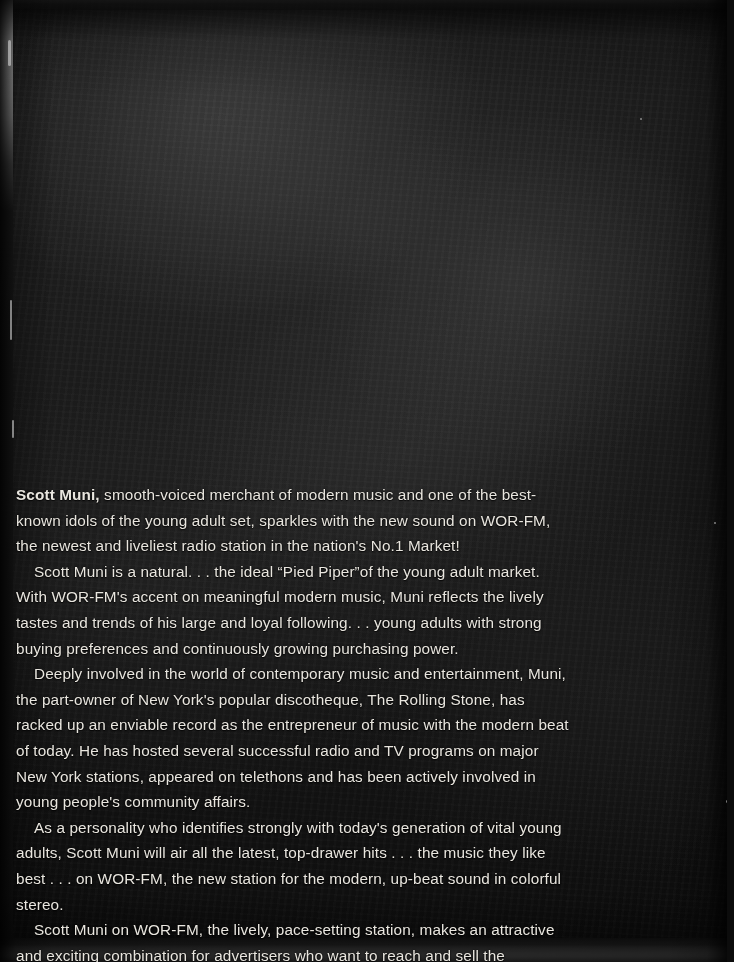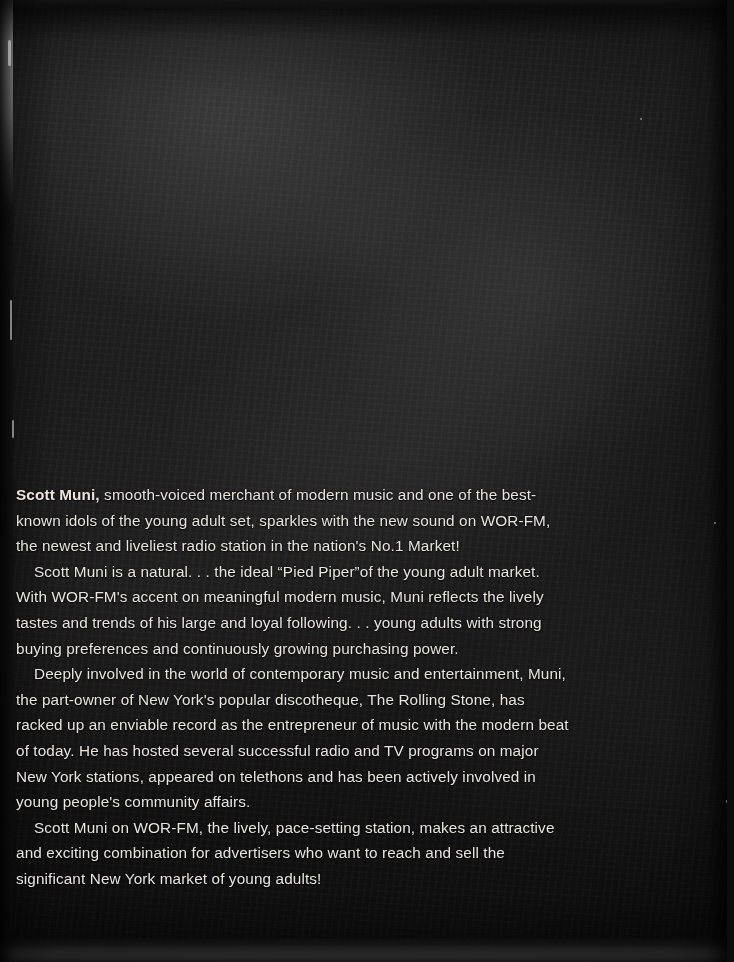--- a/index.html
+++ b/index.html
@@ -133,18 +133,19 @@
   <div class="copy">
 
     <p>
       <span class="lead-name">Scott Muni,</span><span> smooth-voiced merchant of modern music and one of the best-known idols of the young adult set, sparkles with the new sound on WOR-FM, the newest and liveliest radio station in the nation's No.1 Market!</span>
     </p>
 
     <p class="indent">Scott Muni is a natural. . . the ideal “Pied Piper”of the young adult market. With WOR-FM's accent on meaningful modern music, Muni reflects the lively tastes and trends of his large and loyal following. . . young adults with strong buying preferences and continuously growing purchasing power.</p>
 
     <p class="indent">Deeply involved in the world of contemporary music and entertainment, Muni, the part-owner of New York's popular discotheque, The Rolling Stone, has racked up an enviable record as the entrepreneur of music with the modern beat of today. He has hosted several successful radio and TV programs on major New York stations, appeared on telethons and has been actively involved in young people's community affairs.</p>
 
+    <p class="indent">As a personality who identifies strongly with today's generation of vital young adults, Scott Muni will air all the latest, top-drawer hits . . . the music they like best . . . on WOR-FM, the new station for the modern, up-beat sound in colorful stereo.</p>
 
     <p class="indent">Scott Muni on WOR-FM, the lively, pace-setting station, makes an attractive and exciting combination for advertisers who want to reach and sell the significant New York market of young adults!</p>
 
   </div>
 
 </div>
 
 </body></html>

